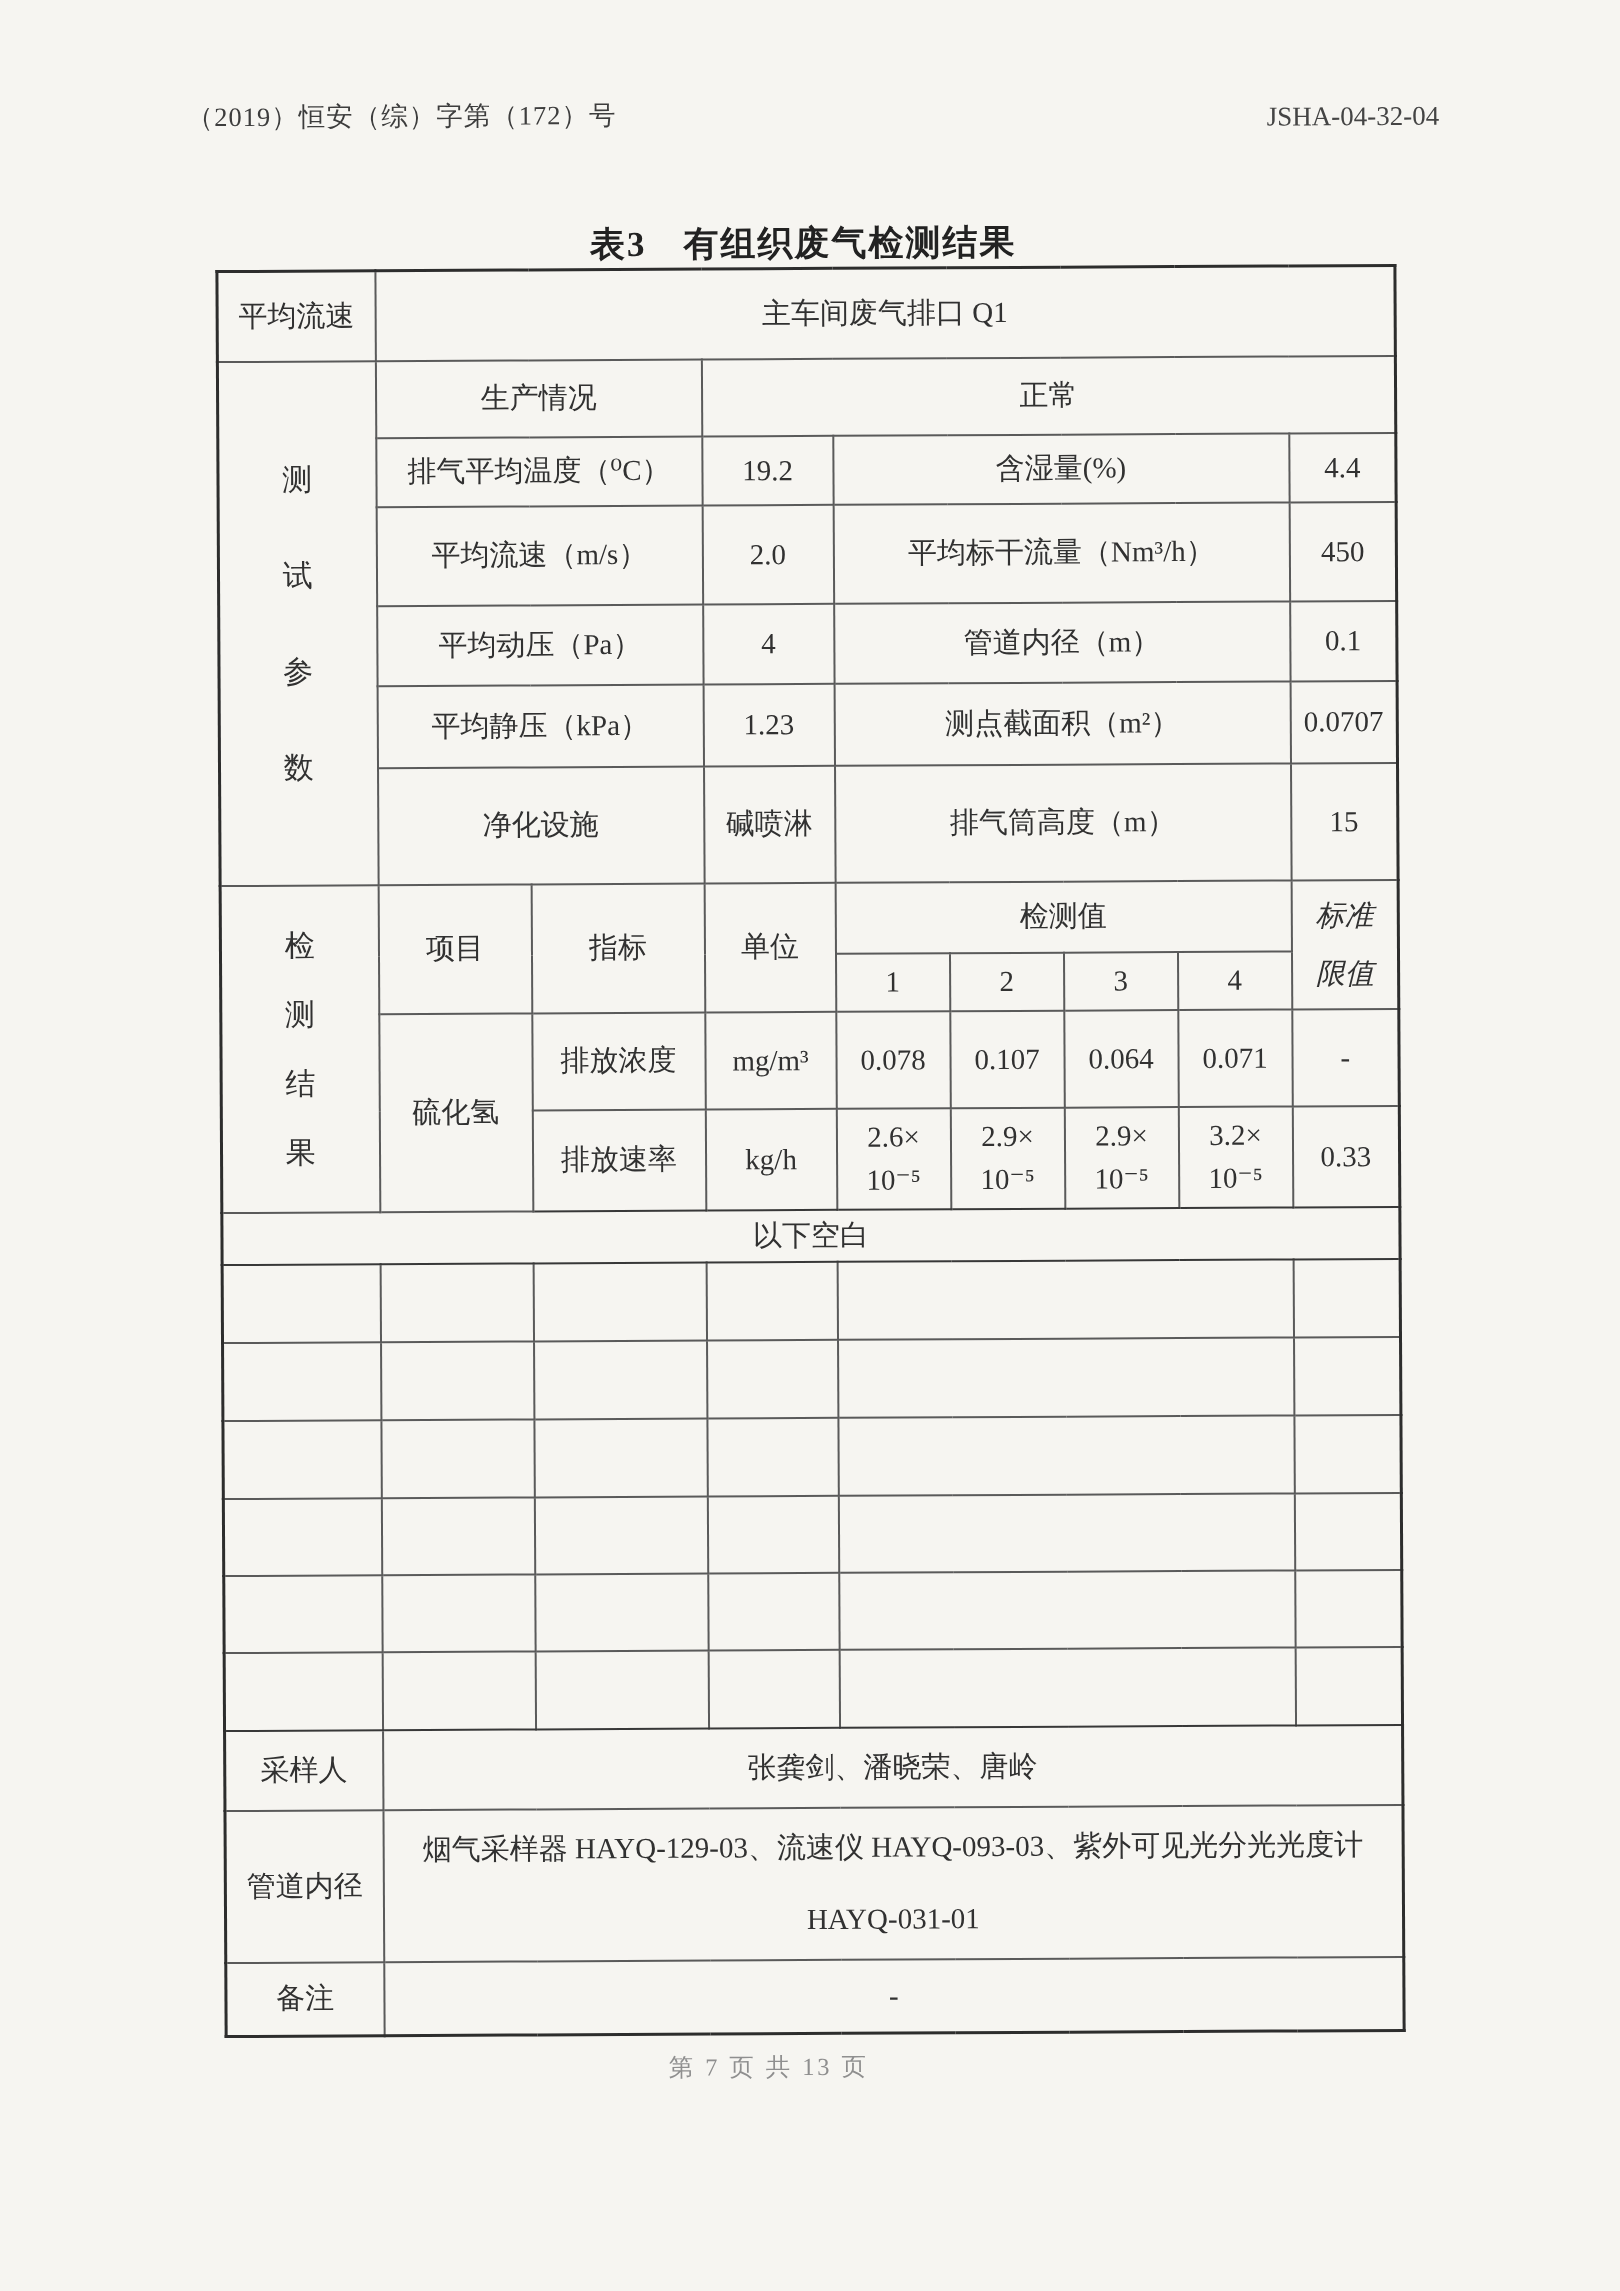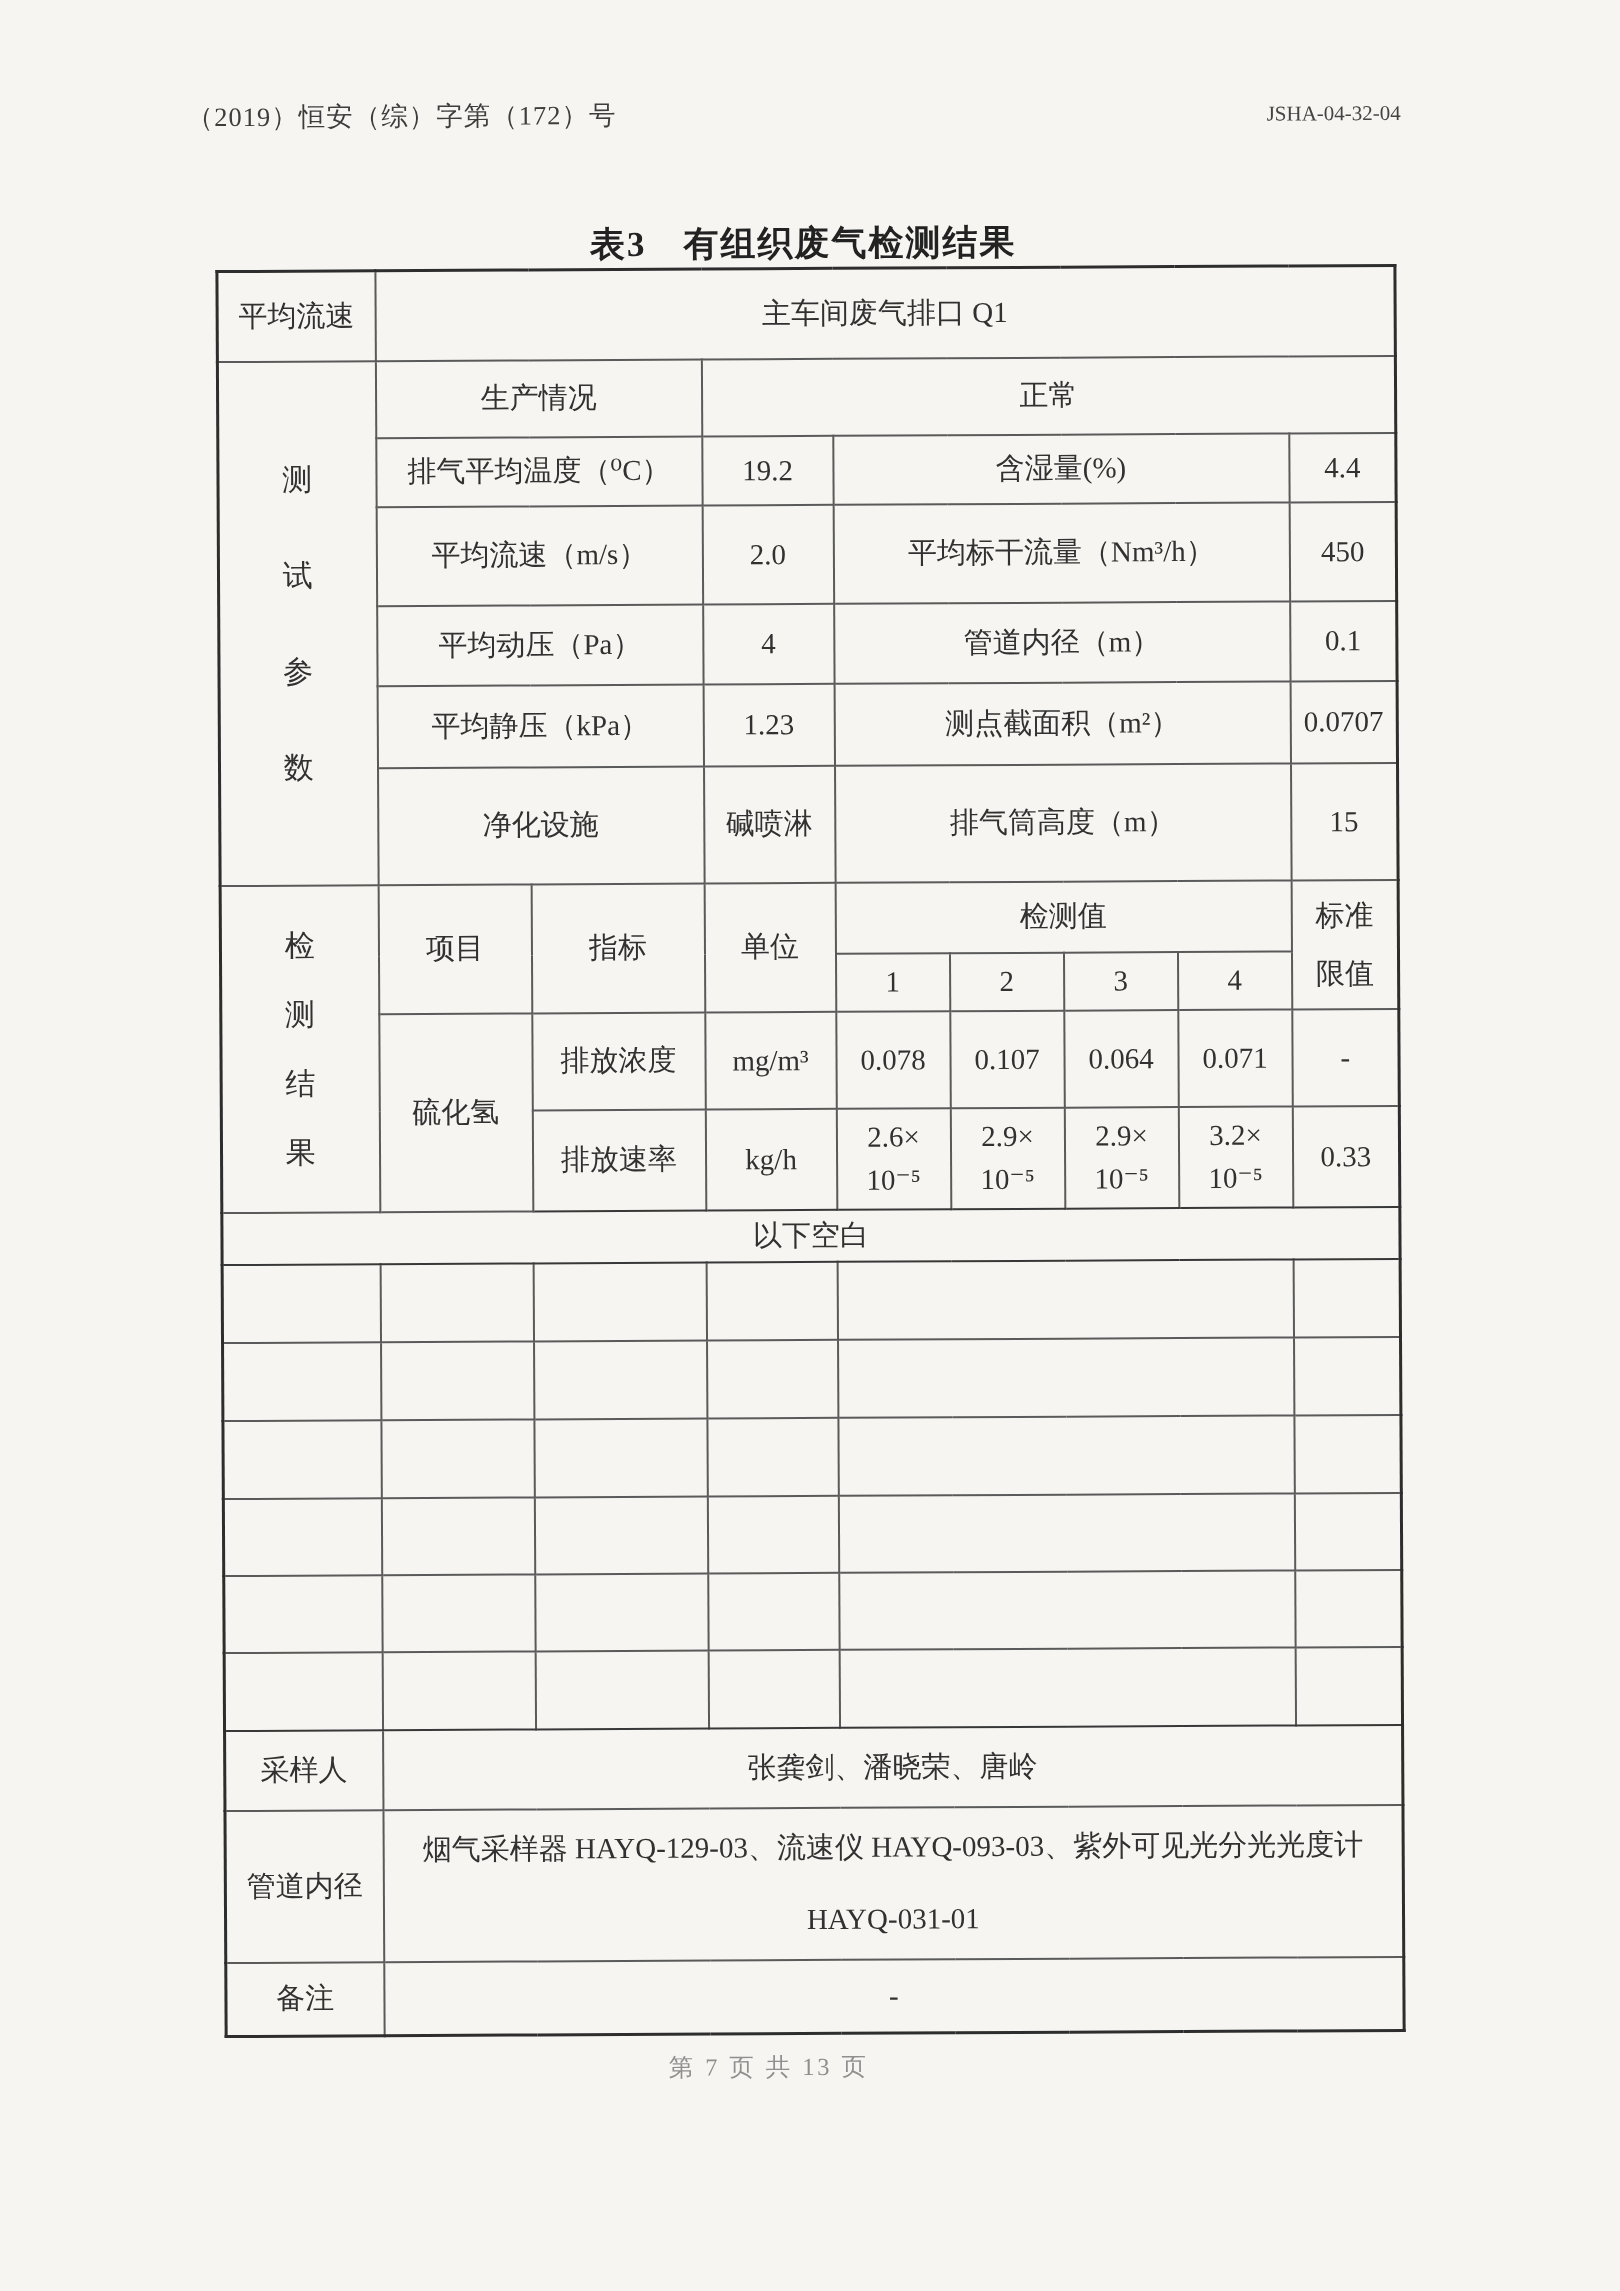--- a/index.html
+++ b/index.html
@@ -14,21 +14,21 @@
     position:relative;width:1620px;height:2292px;
     transform:rotate(-0.3deg);
     transform-origin:50% 50%;
   }
   .doc-number{
     position:absolute;left:192px;top:96px;
     font-size:26.5px;letter-spacing:1px;color:#3d3d3d;
   }
   .doc-code{
     position:absolute;left:1272px;top:104px;
-    font-size:21px;color:#444;text-align:right;
+    font-size:27px;color:#444;text-align:right;
   }
   .table-title{
     position:absolute;left:220px;top:220px;width:1176px;
     text-align:center;font-size:35px;font-weight:bold;color:#222;
     letter-spacing:2px;
   }
   table.report{
     position:absolute;left:220px;top:267px;width:1176px;
     border-collapse:collapse;table-layout:fixed;
     border:3.9px solid #2d2d2d;
@@ -38,21 +38,21 @@
     text-align:center;vertical-align:middle;
     font-size:29px;color:#313131;
     padding:2px 7.8px;
     overflow:hidden;
   }
   tr.hb td{border-bottom:2.9px solid #383838;}
   .pre{white-space:pre-line;line-height:1.5;}
   .vert{white-space:pre-line;display:inline-block;font-size:30px;}
   .vert-wide{line-height:3.2;}
   .vert-sm{line-height:2.3;}
-  .limit-head{white-space:pre-line;line-height:2.0;}
+  .limit-head{white-space:pre-line;line-height:2.0;font-style:italic;}
   .instr{white-space:pre-line;line-height:2.45;}
   .page-number{
     position:absolute;left:220px;top:2050px;width:1088px;
     text-align:center;font-size:24.5px;color:#8f8f8f;letter-spacing:2.9px;
   }
 </style>
 </head>
 <body>
 
 <div class="sheet">

